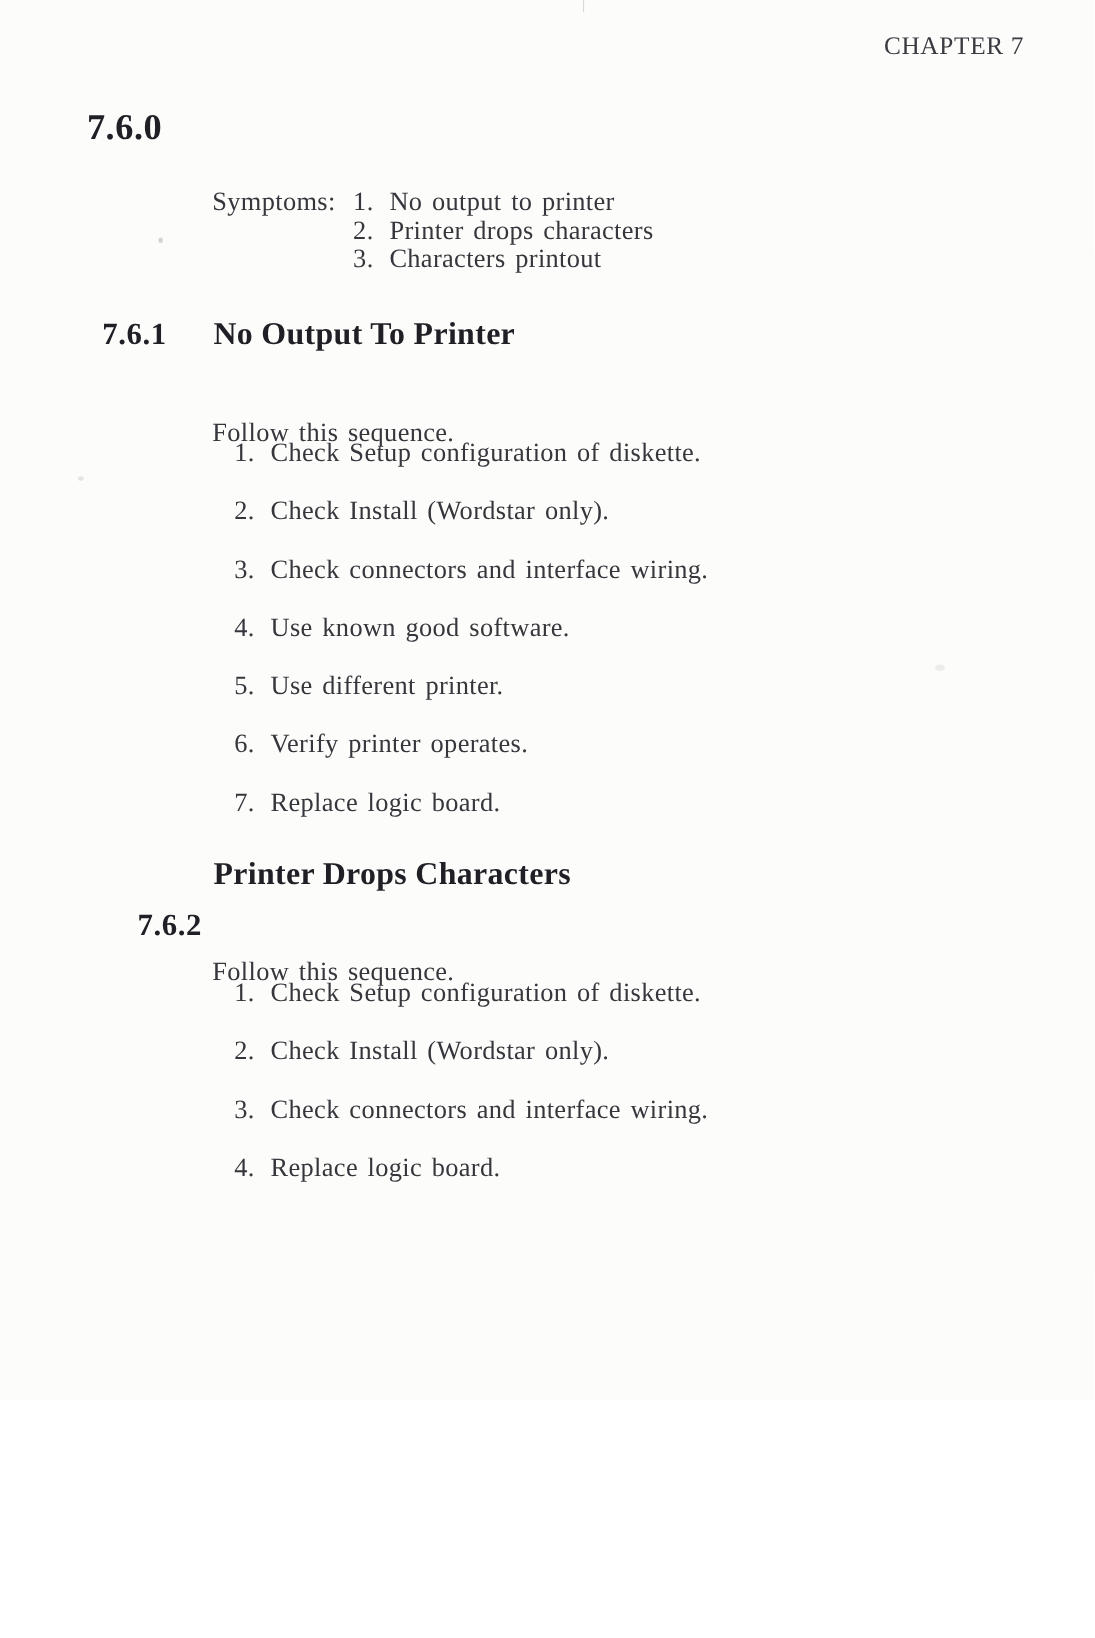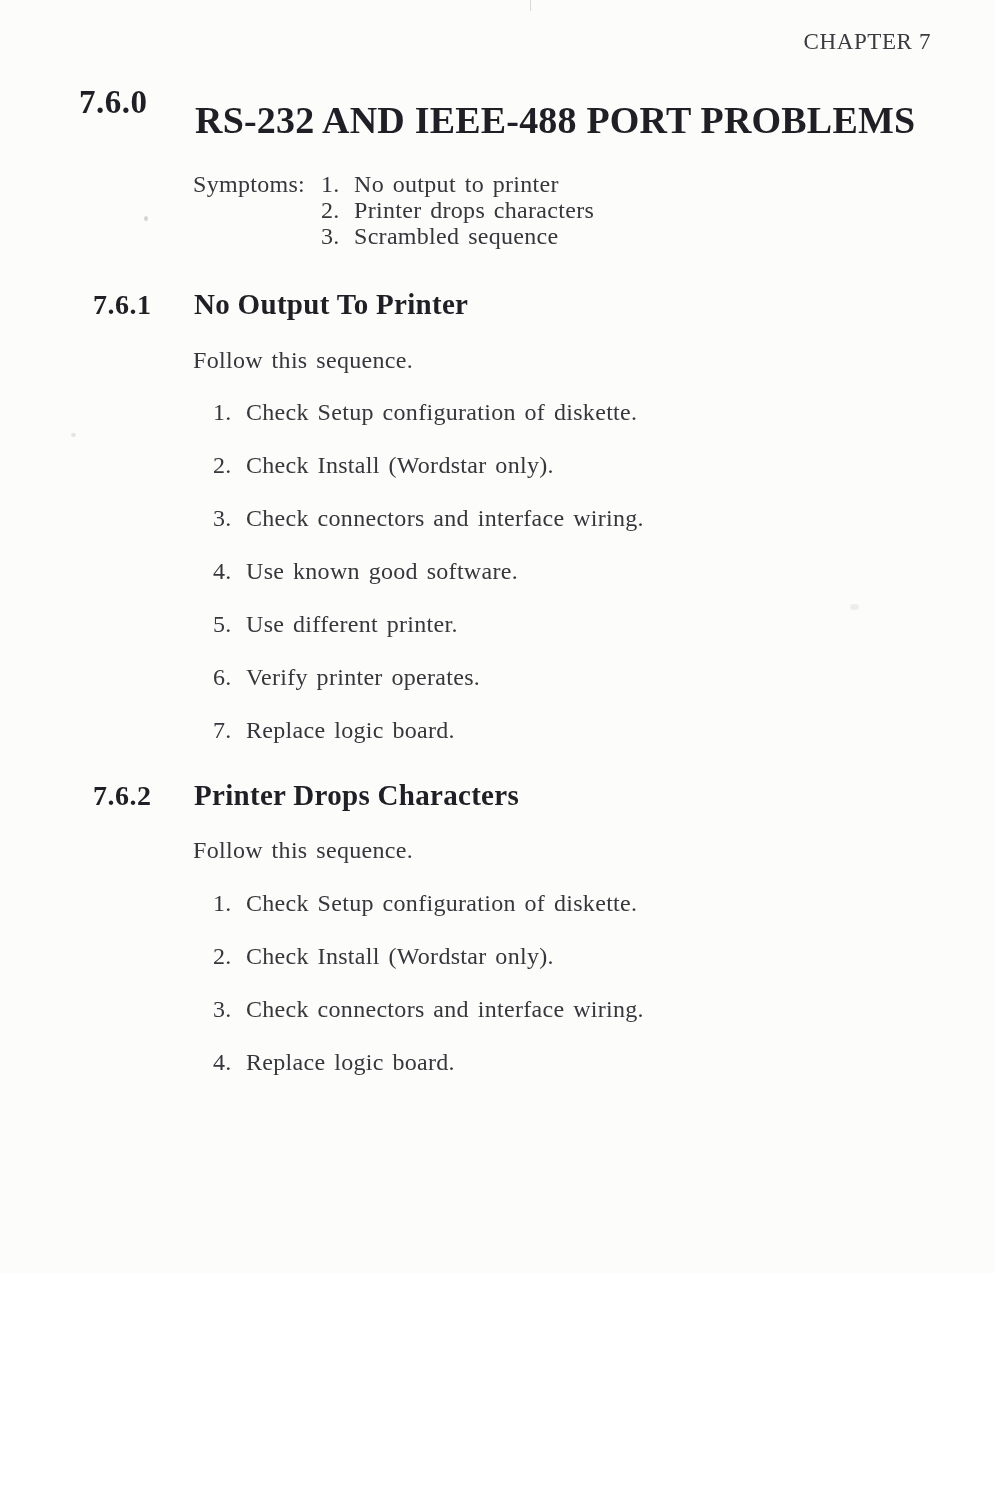--- a/index.html
+++ b/index.html
@@ -28,21 +28,21 @@
     letter-spacing: 0.6px;
     color: #3a3a41;
     white-space: nowrap;
   }
   .header-gap { width: 27px; }
 
   
   .h1-num {
     position: absolute;
     left: 79px;
-    top: 86px;
+    top: 100px;
     font-size: 33px;
     font-weight: 700;
     color: var(--ink-heavy);
     letter-spacing: 0.5px;
     line-height: 1;
   }
   .h1-title {
     position: absolute;
     left: 195px;
     top: 101px;
@@ -93,31 +93,32 @@
     left: 194px;
     font-size: 29px;
     font-weight: 700;
     color: var(--ink-heavy);
     letter-spacing: 0.3px;
     line-height: 1;
     white-space: nowrap;
   }
   .h2-num-0   { top: 291px; }
   .h2-title-0 { top: 290px; }
-  .h2-num-1   { top: 782px; }
+  .h2-num-1   { top: 828px; margin-left: 32px; }
   .h2-title-1 { top: 781px; }
 
   .intro {
     position: absolute;
     left: 193px;
     font-size: 24px;
     letter-spacing: 0.3px;
     word-spacing: 2.5px;
     line-height: 26px;
     white-space: nowrap;
+    margin-top: 34px;
   }
   .intro-0 { top: 347px; }
   .intro-1 { top: 837px; }
 
   .steps {
     position: absolute;
     left: 213px;
   }
   .steps-0 { top: 399px; }
   .steps-1 { top: 890px; }
@@ -153,38 +154,37 @@
 <body>
 
 <div class="page">
 
   <div class="running-header">
     <span>CHAPTER 7</span>
     <span class="header-gap"></span>
   </div>
 
   <span class="h1-num">7.6.0</span>
-  <span class="h1-title">RS-232 AND IEEE-488 PORT PROBLEMS</span>
 
   <span class="symptoms-label">Symptoms:</span>
   <div class="symptoms-list">
 
       <div class="symptom-row">
         <span class="num">1.</span>
         <span class="txt">No output to printer</span>
       </div>
 
       <div class="symptom-row">
         <span class="num">2.</span>
         <span class="txt">Printer drops characters</span>
       </div>
 
       <div class="symptom-row">
         <span class="num">3.</span>
-        <span class="txt">Scrambled sequence</span>
+        <span class="txt">Characters printout</span>
       </div>
     </div>
 
   <span class="h2-num h2-num-0">7.6.1</span>
   <span class="h2-title h2-title-0">No Output To Printer</span>
   <div class="intro intro-0">Follow this sequence.</div>
   <div class="steps steps-0">
 
       <div class="step-row">
         <span class="num">1.</span>

